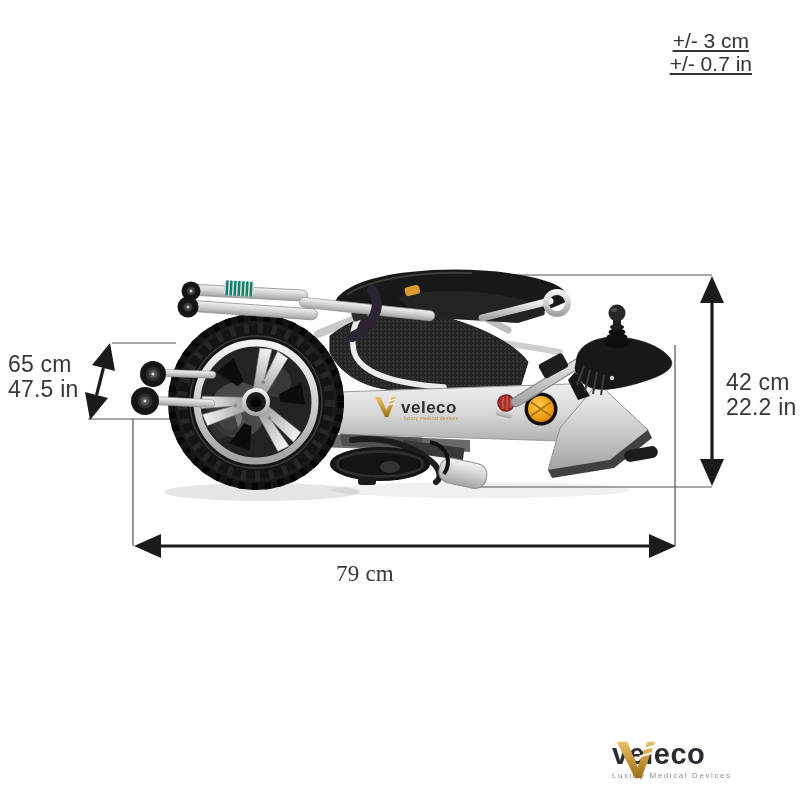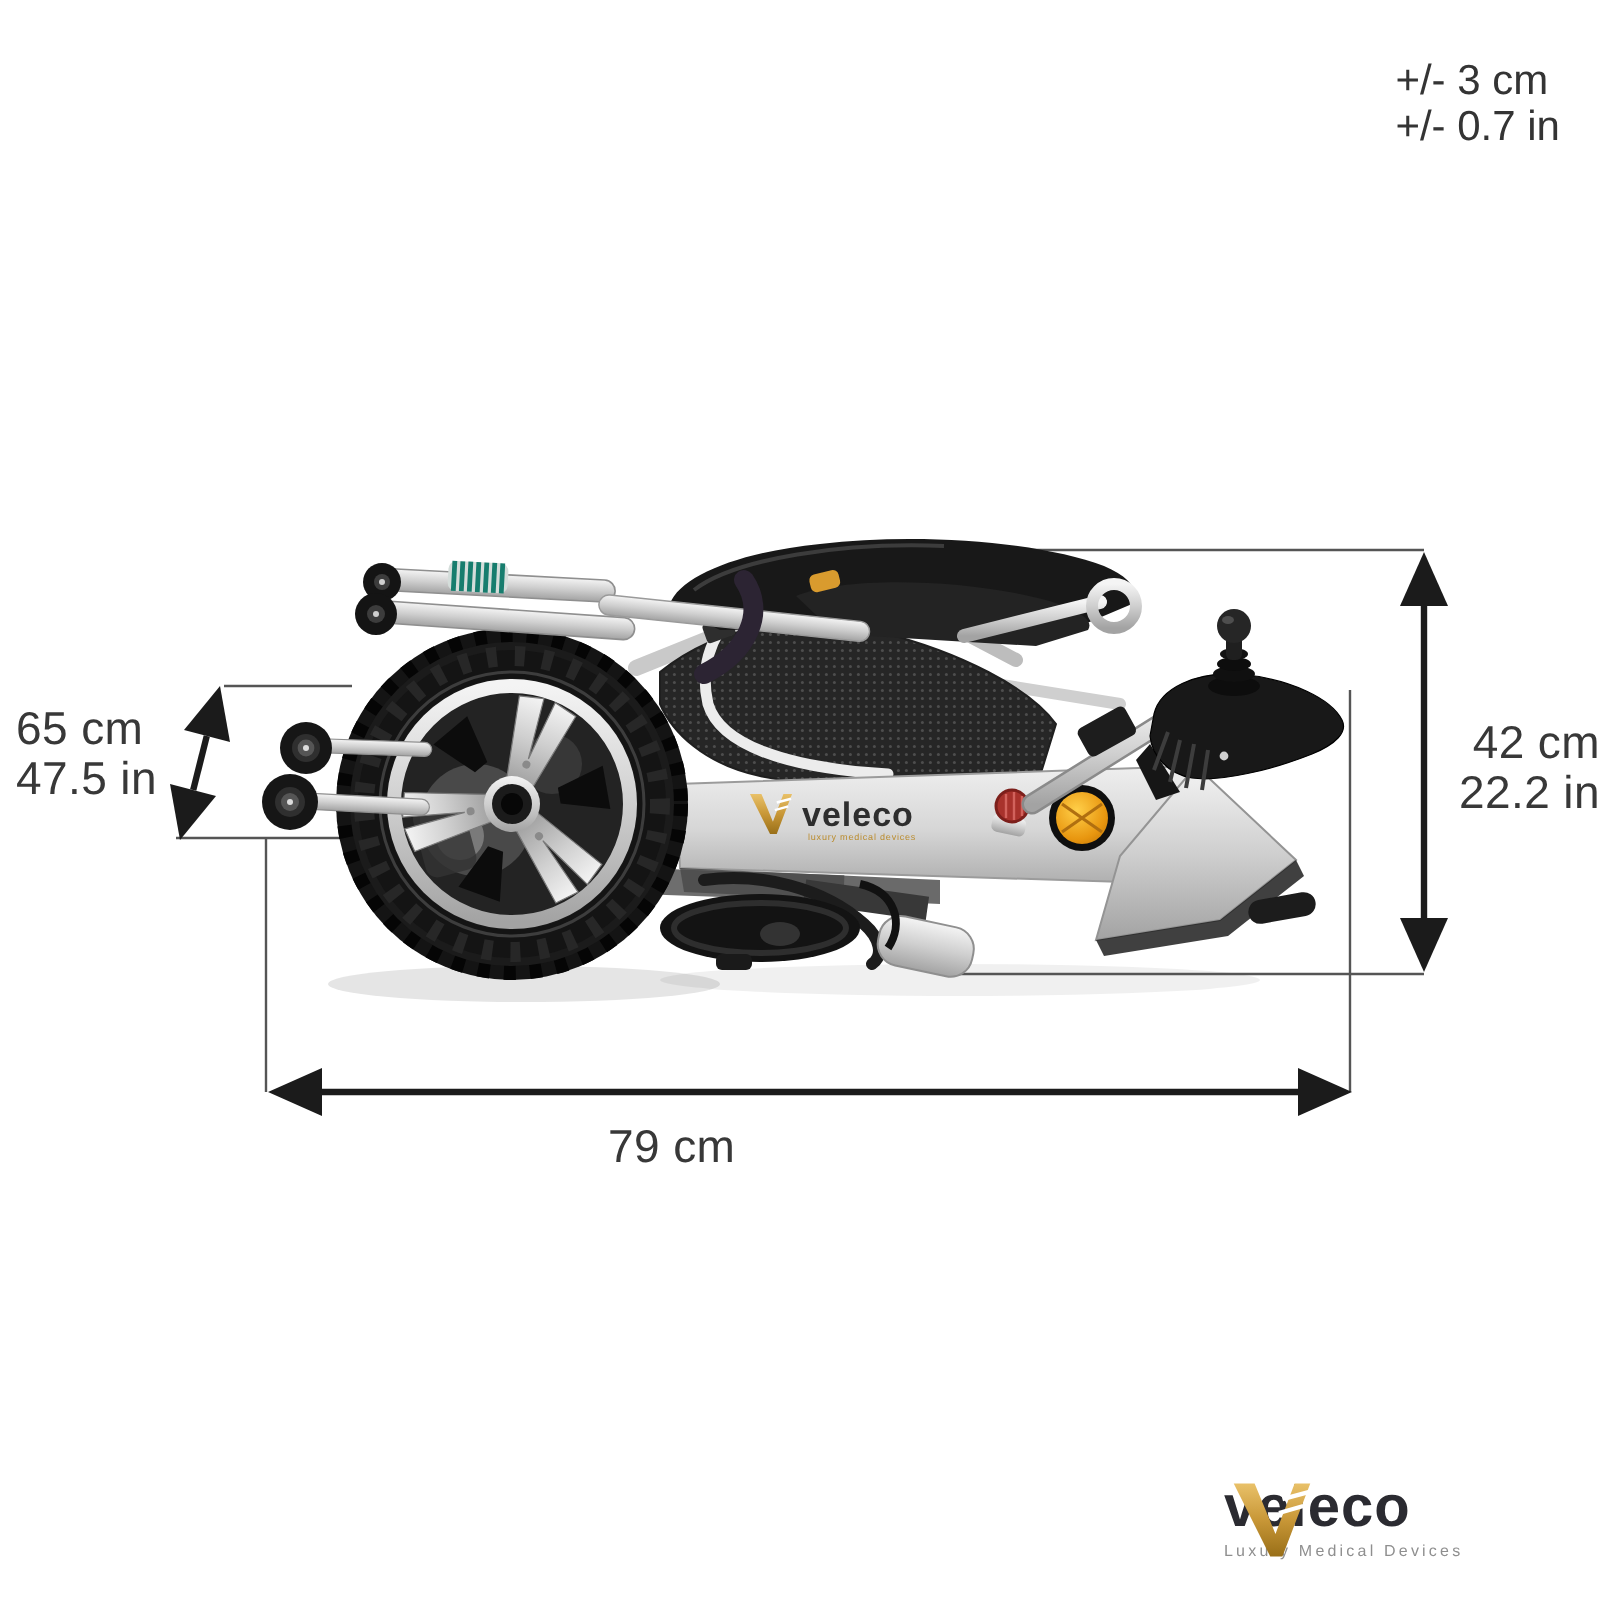--- a/index.html
+++ b/index.html
@@ -3,24 +3,24 @@
 <meta charset="utf-8">
 <style>
   html,body{margin:0;padding:0;background:#ffffff;}
   .stage{
     position:relative;width:800px;height:800px;background:#ffffff;overflow:hidden;
     font-family:"Liberation Sans","DejaVu Sans",sans-serif;color:#353535;
   }
   .stage svg{position:absolute;left:0;top:0;}
   .label{position:absolute;font-size:23px;line-height:25px;color:#383838;letter-spacing:.2px;}
   .label div{white-space:nowrap;}
-  .tolerance{position:absolute;top:29px;right:20px;text-align:left;font-size:21px;line-height:23px;color:#343434;}
+  .tolerance{position:absolute;top:29px;right:48px;text-align:center;font-size:21px;line-height:23px;color:#343434;text-decoration:underline;}
   .dim-left{left:8px;top:352px;width:92px;}
-  .dim-right{left:726px;top:359px;width:74px;text-align:right;}
-  .dim-bottom{left:304px;top:561px;width:122px;}
+  .dim-right{left:726px;top:370px;width:74px;text-align:left;}
+  .dim-bottom{left:304px;top:561px;width:122px;text-align:center;font-family:Liberation Serif, serif;}
   .footer-logo{position:absolute;left:612px;top:740px;display:flex;align-items:flex-start;gap:7px;}
   .footer-logo .mark{width:48px;height:40px;flex:0 0 auto;}
   .footer-logo .wordcol{display:flex;flex-direction:column;}
   .footer-logo .word{font-size:29px;font-weight:bold;line-height:28px;color:#2b2b31;letter-spacing:.5px;}
   .footer-logo .tag{font-size:8px;letter-spacing:1.6px;color:#8f8f8f;margin-top:3px;white-space:nowrap;}
 </style>
 </head>
 <body>
 
 <div class="stage">

